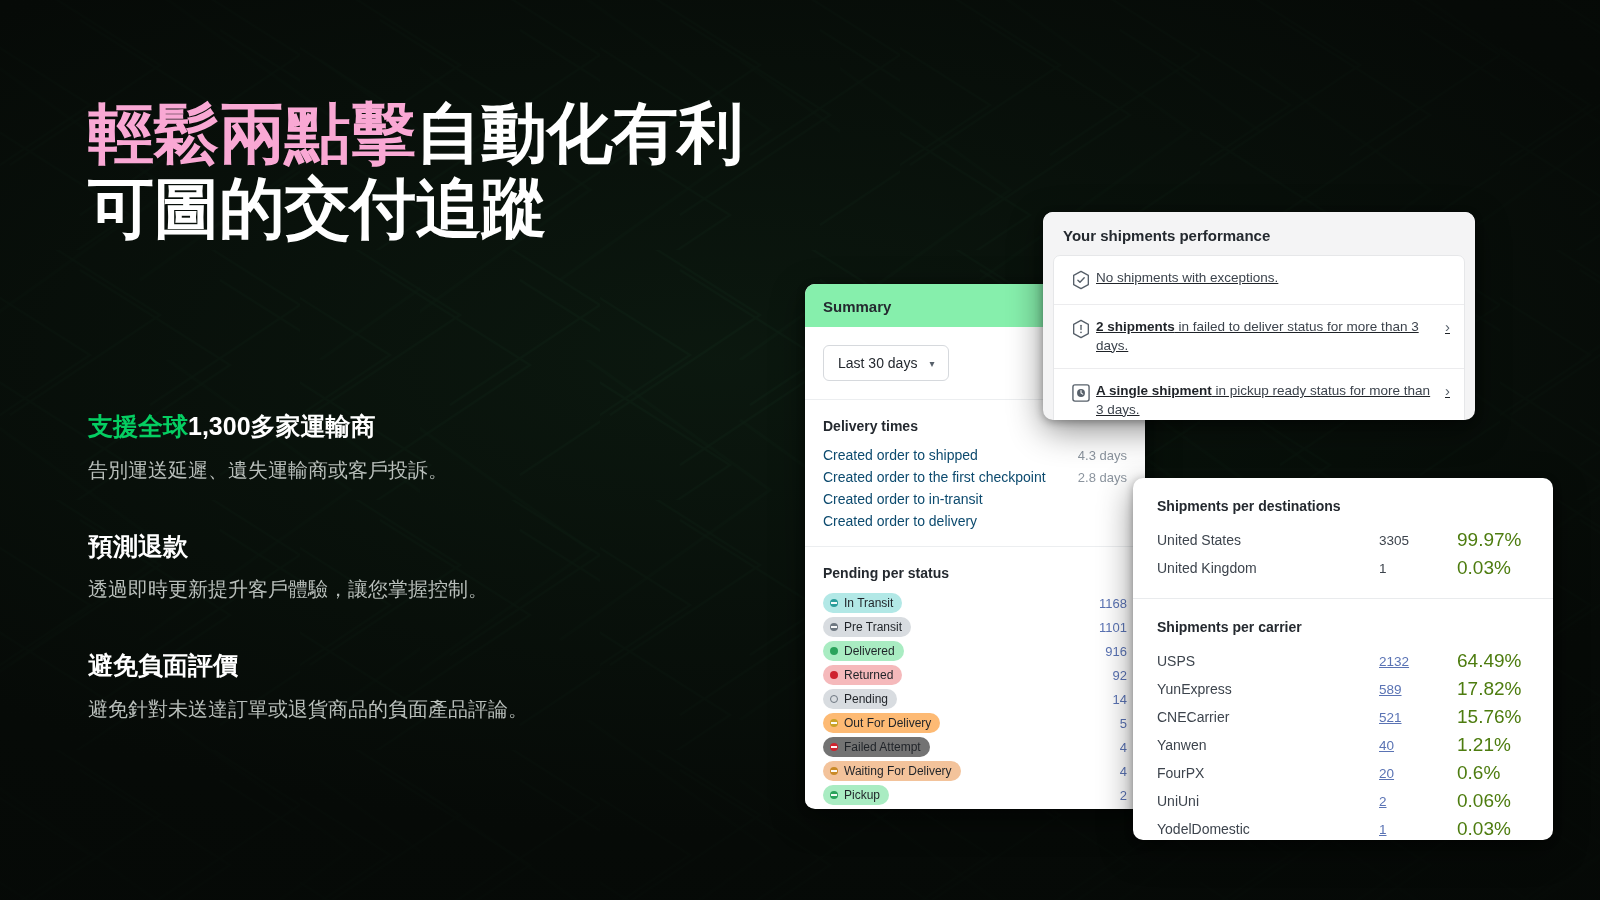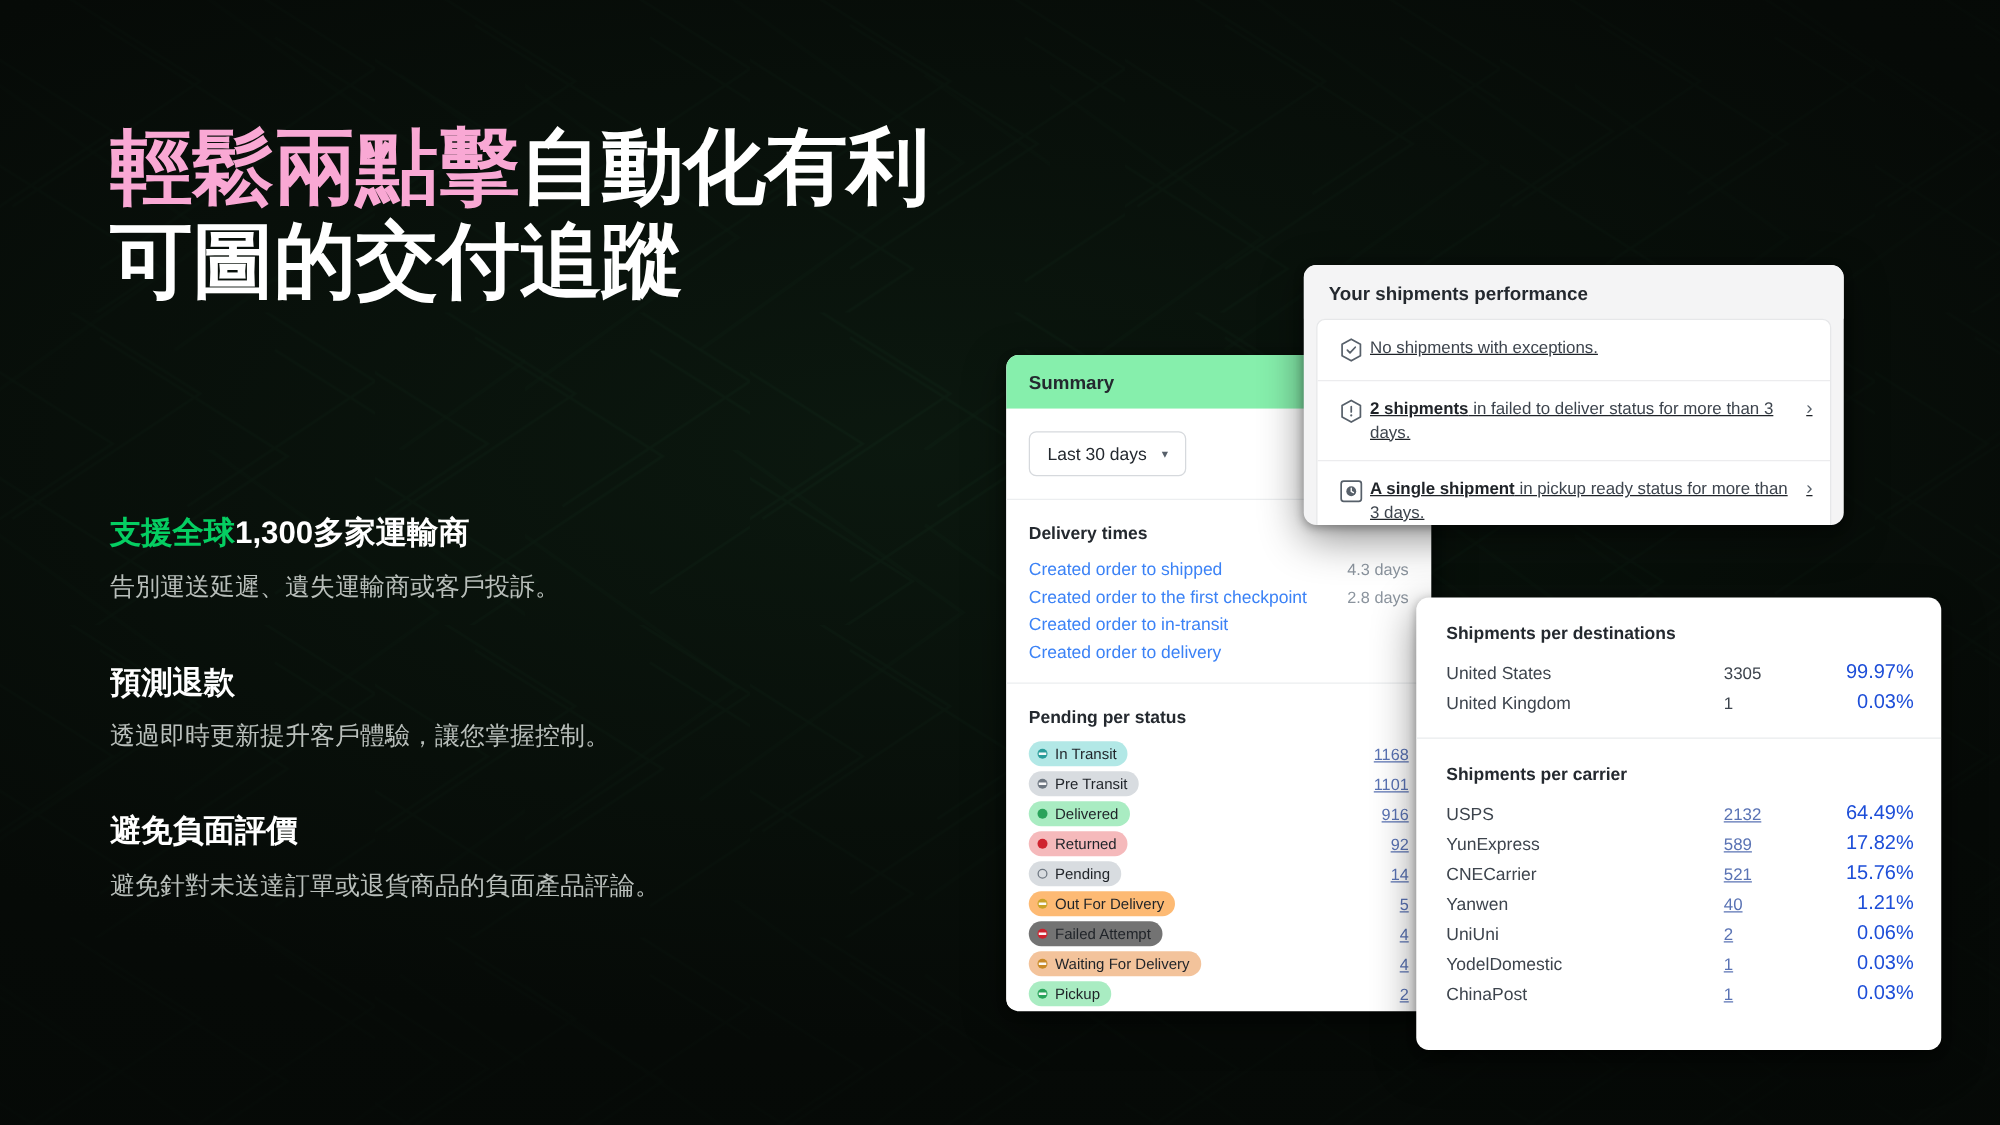--- a/index.html
+++ b/index.html
@@ -98,21 +98,21 @@
   .chev { font-size: 10px; color: #57606a; }
   .sec-title {
     font-size: 14px; font-weight: 700; color: #24292f;
     padding: 18px 18px 10px 18px;
   }
   .kv-row {
     display: flex; align-items: center; justify-content: space-between;
     padding: 3px 18px;
     font-size: 14px;
   }
-  .kv-row .k { color: #3b82f6; }
+  .kv-row .k { color: #0c4a6e; }
   .kv-row .v { color: #8b949e; font-size: 13px; }
   .sec-div { height: 1px; background: #eceef0; margin: 14px 0 0 0; }
 
   
   .status-row {
     display: flex; align-items: center; justify-content: space-between;
     padding: 2px 18px;
   }
   .badge {
     display: inline-flex; align-items: center; gap: 6px;
@@ -129,21 +129,20 @@
     flex: none;
   }
   .dot.hollow { background: transparent !important; border: 1.6px solid #6e7781; }
   .dot.dash { position: relative; }
   .dot.dash::after {
     content: ''; position: absolute; left: 1.4px; top: 3.1px;
     width: 5.2px; height: 1.6px; background: rgba(255,255,255,0.95);
   }
   .count {
     font-size: 13px; color: #5a73b4;
-    text-decoration: underline;
     cursor: pointer;
   }
 
   
   #perf-card {
     left: 1043px; top: 212px;
     width: 432px; height: 208px;
     border-radius: 10px;
     background: #f4f4f5;
   }
@@ -186,21 +185,21 @@
   .dc-block { padding: 20px 22px 16px 24px; }
   .dc-title { font-size: 14px; font-weight: 700; color: #24292f; margin-bottom: 12px; }
   .dc-row {
     display: flex; align-items: center;
     padding: 3px 0;
     font-size: 14px;
   }
   .dc-name { flex: 1 1 auto; color: #3d444d; }
   .dc-num { width: 78px; text-align: left; color: #3d444d; font-size: 13.5px; }
   .dc-num.link { color: #5a73b4; text-decoration: underline; cursor: pointer; }
-  .dc-pct { width: 74px; text-align: right; color: #1d4ed8; font-size: 16px; }
+  .dc-pct { width: 74px; color: #4d7c0f; font-size: 19px; }
   .dc-div { height: 1px; background: #e9ebed; }
 </style>
 </head>
 <body>
 
 <div id="stage">
 
   <svg class="bg-layer" width="1600" height="900" viewBox="0 0 1600 900" preserveAspectRatio="none">
     <defs>
       <pattern id="chev" width="300" height="250" patternUnits="userSpaceOnUse">
@@ -439,20 +438,25 @@
             <span class="dc-name">CNECarrier</span>
             <span class="dc-num link">521</span>
             <span class="dc-pct">15.76%</span>
           </div>
           <div class="dc-row">
             <span class="dc-name">Yanwen</span>
             <span class="dc-num link">40</span>
             <span class="dc-pct">1.21%</span>
           </div>
           <div class="dc-row">
+            <span class="dc-name">FourPX</span>
+            <span class="dc-num link">20</span>
+            <span class="dc-pct">0.6%</span>
+          </div>
+          <div class="dc-row">
             <span class="dc-name">UniUni</span>
             <span class="dc-num link">2</span>
             <span class="dc-pct">0.06%</span>
           </div>
           <div class="dc-row">
             <span class="dc-name">YodelDomestic</span>
             <span class="dc-num link">1</span>
             <span class="dc-pct">0.03%</span>
           </div>
           <div class="dc-row">

